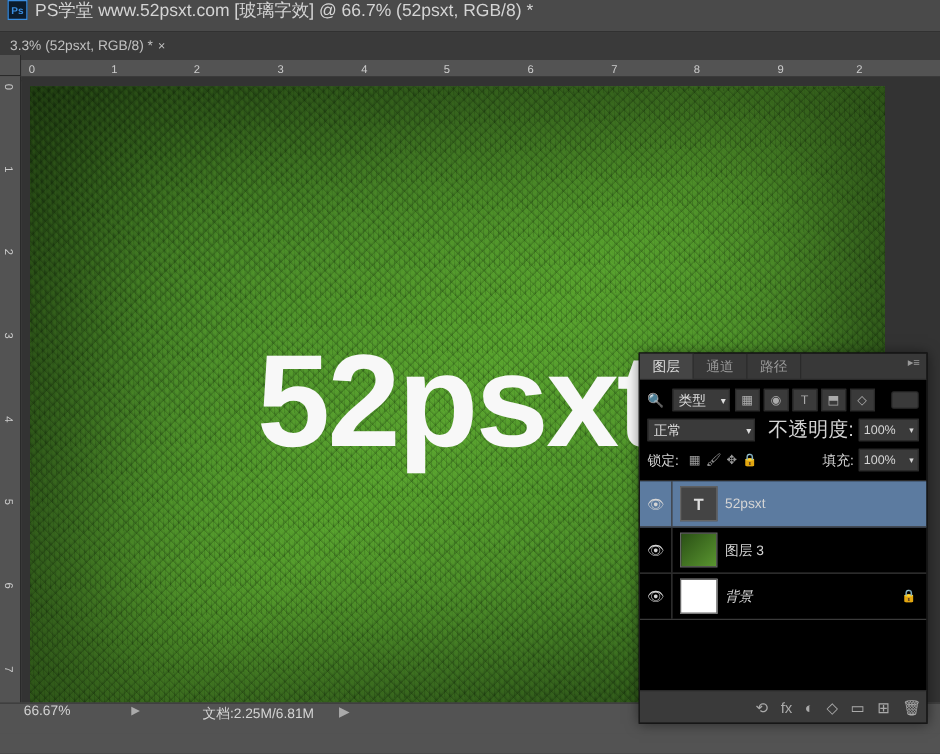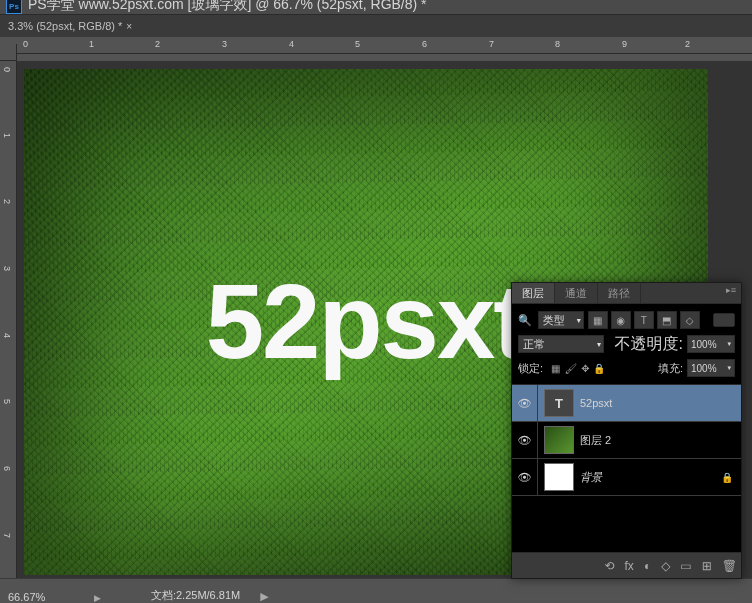--- a/index.html
+++ b/index.html
@@ -1,39 +1,39 @@
 <!DOCTYPE html>
 <html><head>
   <meta charset="utf-8">
   <style>
     * { margin: 0; padding: 0; box-sizing: border-box; }
     body { width: 752px; height: 603px; background: #535353; font-family: "Microsoft YaHei", Arial, sans-serif; overflow: hidden; position: relative; }
     
-    .title-bar { height: 15px; background: #4a4a4a; display: flex; align-items: flex-end; padding-left: 6px; border-bottom: 1px solid #2a2a2a; }
+    .title-bar { height: 26px; background: #4a4a4a; display: flex; align-items: flex-start; padding-left: 6px; border-bottom: 1px solid #2a2a2a; }
     .ps-icon { width: 16px; height: 16px; background: #0b1b2c; border: 1px solid #3a8de0; display: flex; align-items: center; justify-content: center; font-size: 8px; color: #3a8de0; font-weight: bold; margin-right: 6px; }
     .title-text { color: #d4d4d4; font-size: 14px; }
     .watermark-right { position: absolute; right: 8px; top: 3px; color: #888; font-size: 10px; }
     
     .tab-bar { height: 22px; background: #3a3a3a; display: flex; align-items: center; }
     .tab { padding: 2px 8px; color: #c0c0c0; font-size: 11px; height: 100%; display: flex; align-items: center; }
     .tab-close { margin-left: 4px; font-size: 10px; }
     
     .ruler-h { height: 17px; background: #535353; border-bottom: 1px solid #2a2a2a; position: relative; margin-left: 17px; overflow: hidden; }
     .ruler-v { width: 17px; background: #535353; border-right: 1px solid #2a2a2a; position: absolute; left: 0; top: 61px; bottom: 25px; overflow: hidden; }
     .ruler-corner { width: 17px; height: 17px; background: #535353; position: absolute; left: 0; top: 44px; border-right: 1px solid #2a2a2a; border-bottom: 1px solid #2a2a2a; }
     .ruler-h .tick-label { position: absolute; top: 2px; font-size: 9px; color: #ccc; }
     .ruler-v .tick-label { position: absolute; left: 2px; font-size: 9px; color: #ccc; writing-mode: vertical-rl; }
     
     .canvas-area { position: absolute; left: 17px; top: 61px; right: 0; bottom: 25px; background: #333; overflow: hidden; }
     .canvas { position: absolute; left: 7px; top: 8px; width: 684px; height: 506px; background: linear-gradient(135deg, #2d5a1a 0%, #4a8a2a 30%, #5aa530 50%, #4a8a2a 70%, #2d5a1a 100%); overflow: hidden; }
     .grass-texture { position: absolute; inset: 0; background-image: repeating-linear-gradient(45deg, rgba(30,60,15,0.3) 0px, transparent 2px, rgba(80,150,40,0.3) 3px, transparent 5px), repeating-linear-gradient(-45deg, rgba(20,50,10,0.3) 0px, transparent 2px, rgba(100,180,50,0.2) 4px, transparent 6px), repeating-linear-gradient(88deg, rgba(40,80,20,0.4) 0px, transparent 1px, rgba(90,160,45,0.3) 3px, transparent 4px); }
     .vignette { position: absolute; inset: 0; box-shadow: inset 0 0 120px 40px rgba(0,0,0,0.5); }
     .text-52psxt { position: absolute; left: 50%; top: 50%; transform: translate(-50%, -50%); font-size: 105px; font-weight: 900; color: #f8f8f8; font-family: "Arial Rounded MT Bold", Arial, sans-serif; letter-spacing: -2px; }
     
-    .status-bar { position: absolute; bottom: 0; left: 0; right: 0; height: 25px; background: #535353; border-top: 1px solid #3a3a3a; display: flex; align-items: flex-end; padding-left: 8px; color: #d4d4d4; font-size: 11px; }
+    .status-bar { position: absolute; bottom: 16px; left: 0; right: 0; height: 25px; background: #535353; border-top: 1px solid #3a3a3a; display: flex; align-items: flex-start; padding-left: 19px; color: #d4d4d4; font-size: 11px; }
     .status-zoom { width: 80px; }
     .status-arrow { margin: 0 6px; color: #aaa; font-size: 9px; }
     .status-doc { margin-left: 44px; }
     .status-arrow2 { margin-left: 20px; font-size: 11px; color: #aaa; }
     
     .layers-panel { position: absolute; right: 10px; top: 282px; width: 231px; height: 297px; background: #000000; border: 1px solid #1a1a1a; box-shadow: 0 0 10px rgba(0,0,0,0.5); font-size: 11px; color: #d4d4d4; }
     .panel-tabs { height: 21px; background: #383838; display: flex; border-bottom: 1px solid #2a2a2a; }
     .panel-tab { padding: 3px 10px; font-size: 11px; color: #999; border-right: 1px solid #2a2a2a; }
     .panel-tab.active { background: #454545; color: #ddd; }
     .panel-close { position: absolute; right: 2px; top: 2px; width: 16px; text-align: center; color: #999; font-size: 9px; }
@@ -163,21 +163,21 @@
     <div class="layer-item selected">
       <div class="vis-toggle">👁</div>
       <div class="divider"></div>
       <div class="layer-thumb thumb-text">T</div>
       <div class="layer-name">52psxt</div>
     </div>
     <div class="layer-item">
       <div class="vis-toggle">👁</div>
       <div class="divider"></div>
       <div class="layer-thumb thumb-grass"></div>
-      <div class="layer-name">图层 2</div>
+      <div class="layer-name">图层 3</div>
     </div>
     <div class="layer-item">
       <div class="vis-toggle">👁</div>
       <div class="divider"></div>
       <div class="layer-thumb thumb-white"></div>
       <div class="layer-name" style="font-style:italic">背景</div>
       <div class="layer-lock">🔒</div>
     </div>
   </div>
   <div class="panel-bottom">

